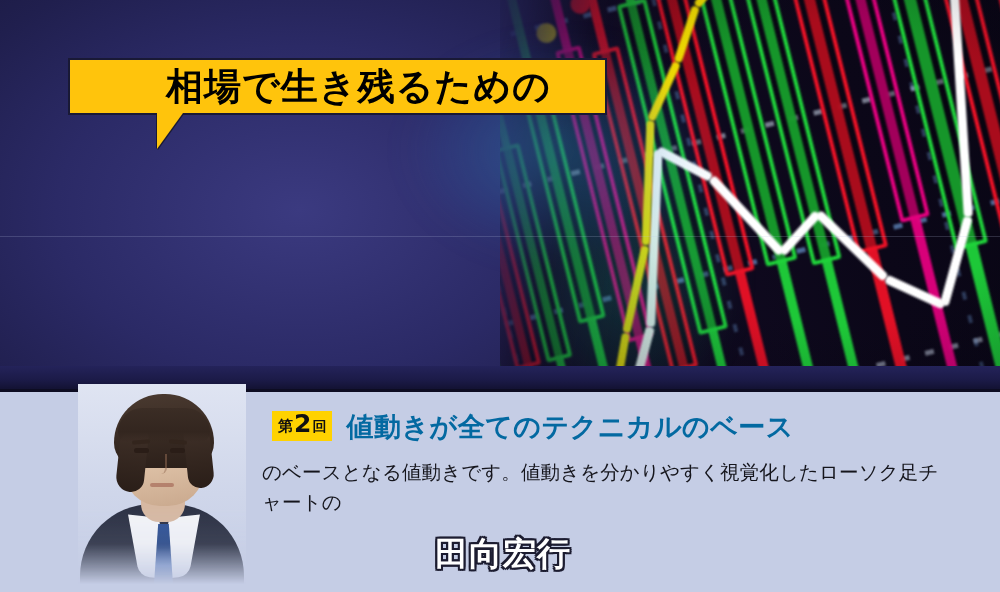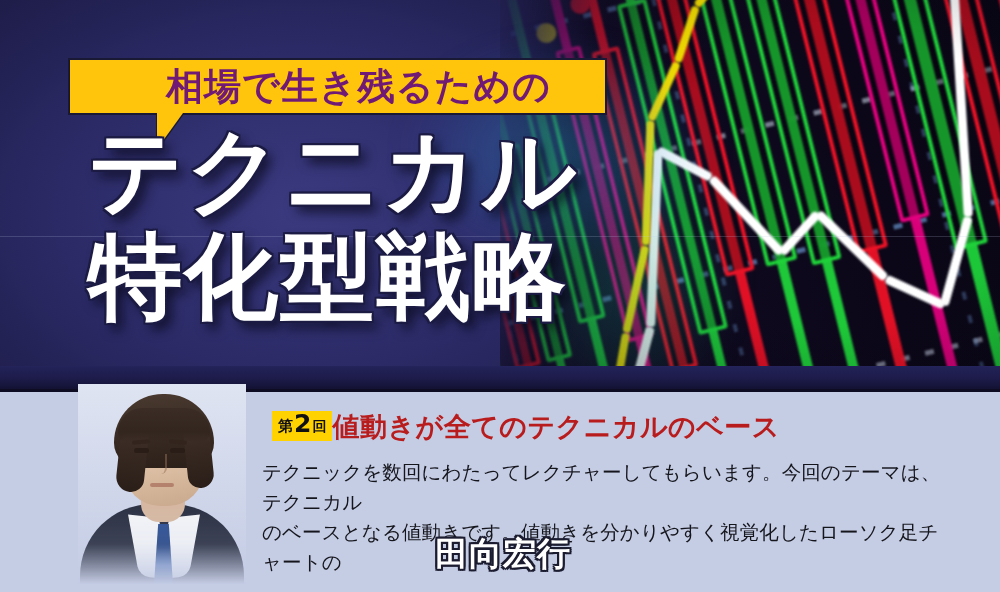--- a/index.html
+++ b/index.html
@@ -138,21 +138,21 @@
     display:flex;
     align-items:center;
     justify-content:center;
   }
   .banner-text{
     font-family:"DejaVu Sans","Liberation Sans",sans-serif;
     font-weight:700;
     font-size:37px;
     line-height:1;
     letter-spacing:1px;
-    color:#701a75;
+    color:#000000;
     white-space:nowrap;
     padding-left:42px;
   }
   .banner-tail{
     position:absolute;
     left:157px; top:113px;
     width:0; height:0;
     border-left:26px solid #ffc40c;
     border-bottom:36px solid transparent;
     filter:drop-shadow(1.5px 1.5px 0 #191936) drop-shadow(-1px 0 0 #191936);
@@ -299,26 +299,27 @@
     align-items:baseline;
     justify-content:center;
     gap:1px;
     font-weight:700;
     line-height:1;
   }
   .ep-pre{ font-size:15px; position:relative; top:-1px;}
   .ep-num{ font-size:25px; letter-spacing:0; }
   .ep-post{ font-size:14px; position:relative; top:-1px;}
   .head-title{
+    margin-left:14px;
     font-family:"DejaVu Sans","Liberation Sans",sans-serif;
     font-weight:700;
     font-size:27px;
     line-height:1;
     letter-spacing:.5px;
-    color:#b91c1c;
+    color:#0369a1;
     white-space:nowrap;
   }
 
   
   .body-copy{
     position:absolute;
     left:262px; top:66px;
     width:688px;
     font-family:"DejaVu Serif","Liberation Serif",serif;
     font-size:19.5px;
@@ -401,24 +402,20 @@
     <div class="bleed"></div>
 
     <div class="hairline" style="top:236px"></div>
     <div class="hairline" style="top:366px"></div>
 
     <div class="banner">
       <span class="banner-text">相場で生き残るための</span>
     </div>
     <div class="banner-tail"></div>
 
-    <div class="title-wrap">
-      <div class="title-line title-1">テクニカル</div>
-      <div class="title-line title-2">特化型戦略</div>
-    </div>
 
     <div class="hero-bottomstrip"></div>
     <div class="hero-bottomline"></div>
   </div>
 
   <div class="band">
 
     <div class="portrait">
       <div class="p-bg"></div>
       <div class="p-shoulders"></div>
@@ -441,19 +438,18 @@
     <div class="head-row">
       <div class="ep-badge">
         <span class="ep-pre">第</span>
         <span class="ep-num">2</span>
         <span class="ep-post">回</span>
       </div>
       <div class="head-title">値動きが全てのテクニカルのベース</div>
     </div>
 
     <div class="body-copy">
-      <p>テクニックを数回にわたってレクチャーしてもらいます。今回のテーマは、テクニカル</p>
       <p>のベースとなる値動きです。値動きを分かりやすく視覚化したローソク足チャートの</p>
 
     </div>
 
   </div>
 </div>
 
 </body></html>

